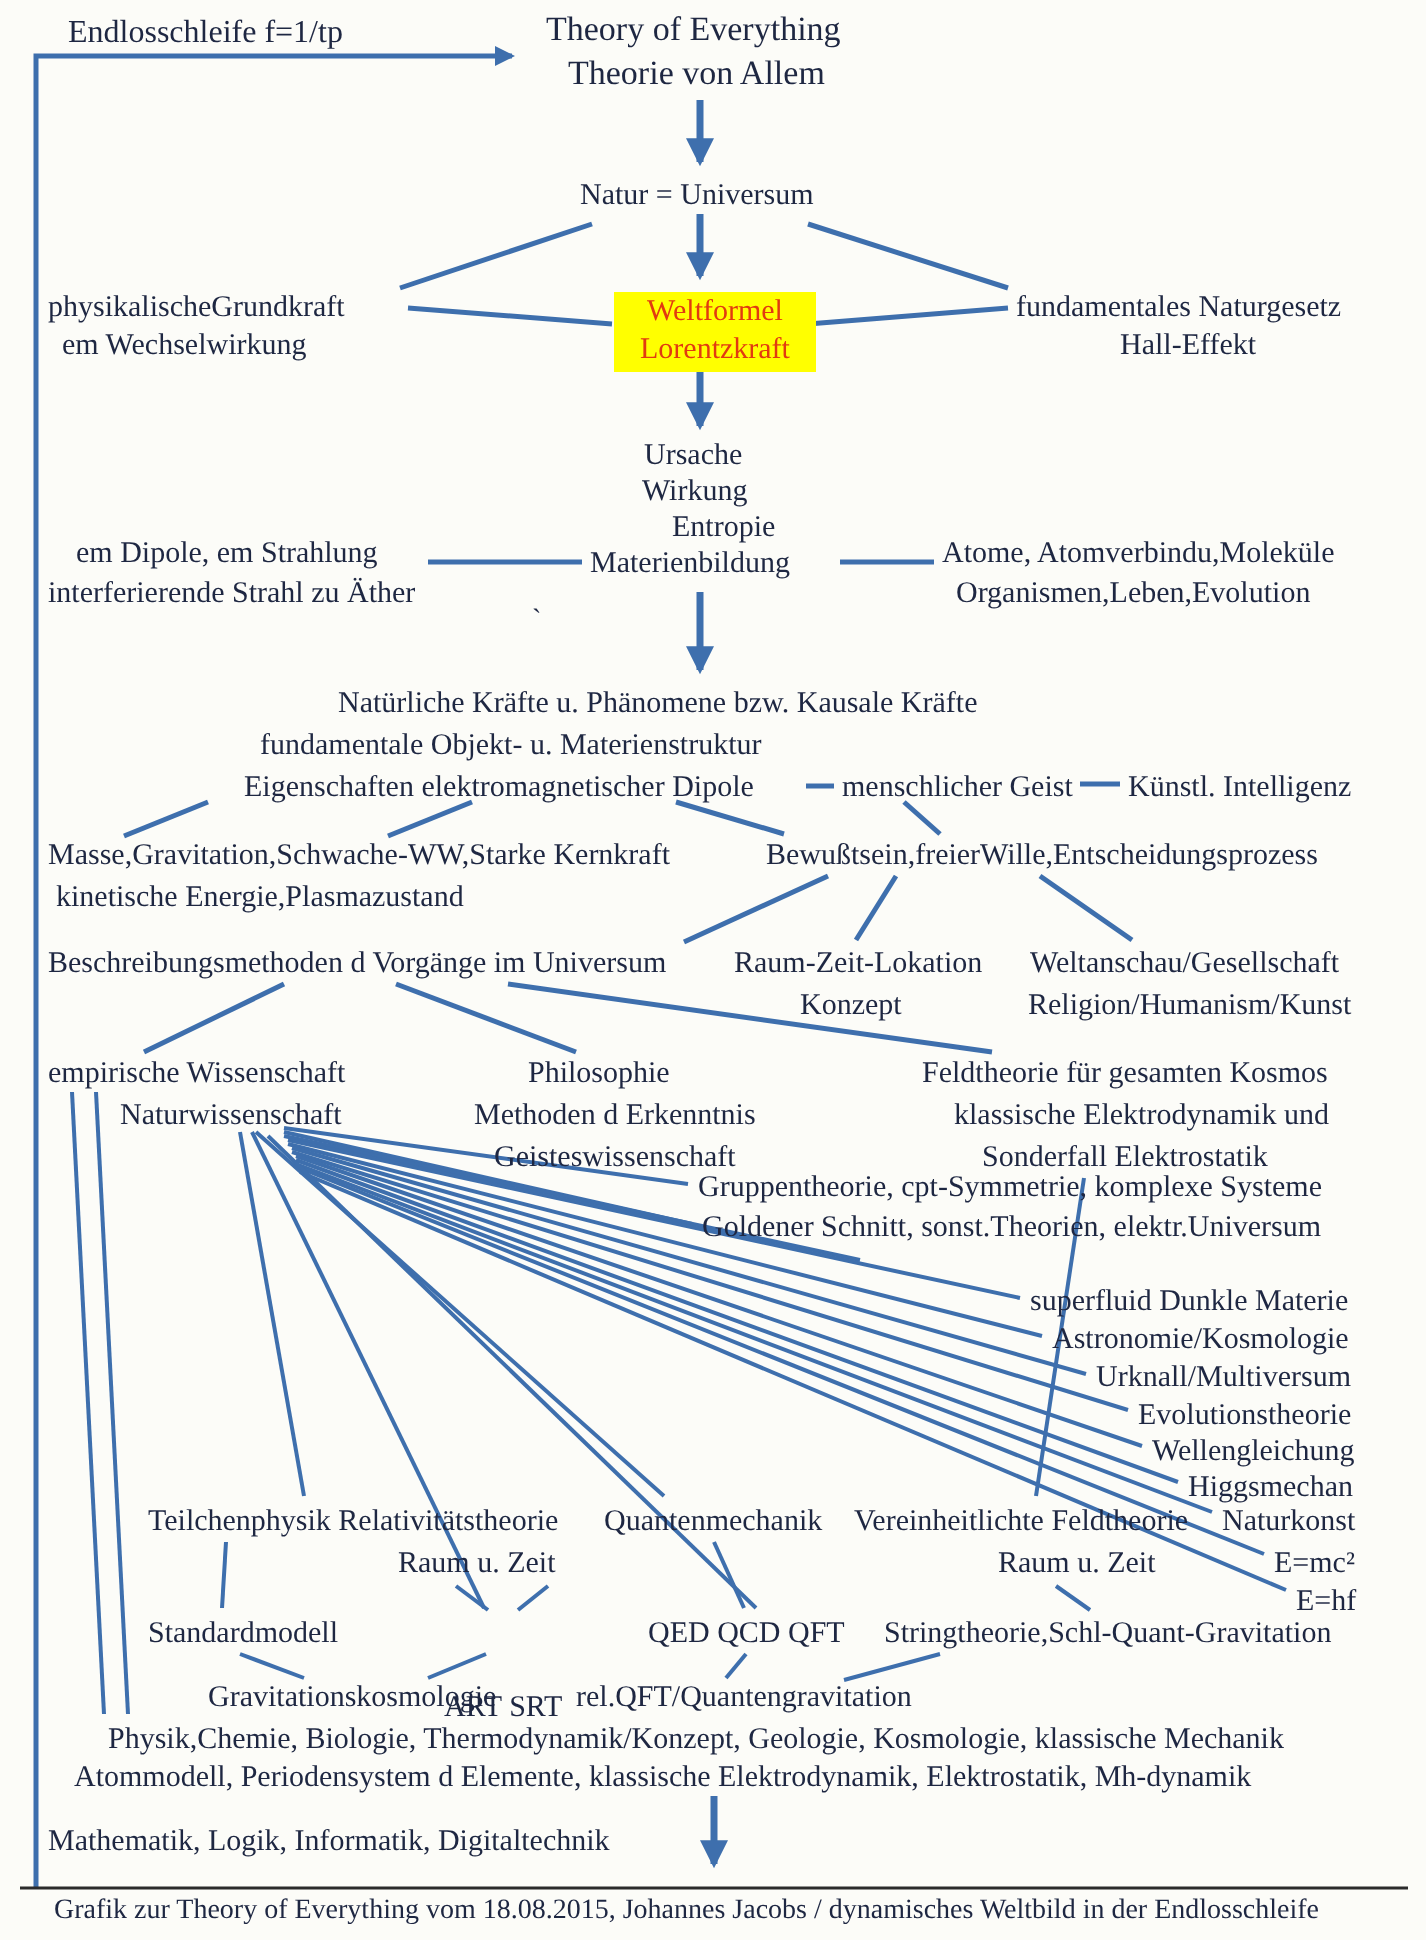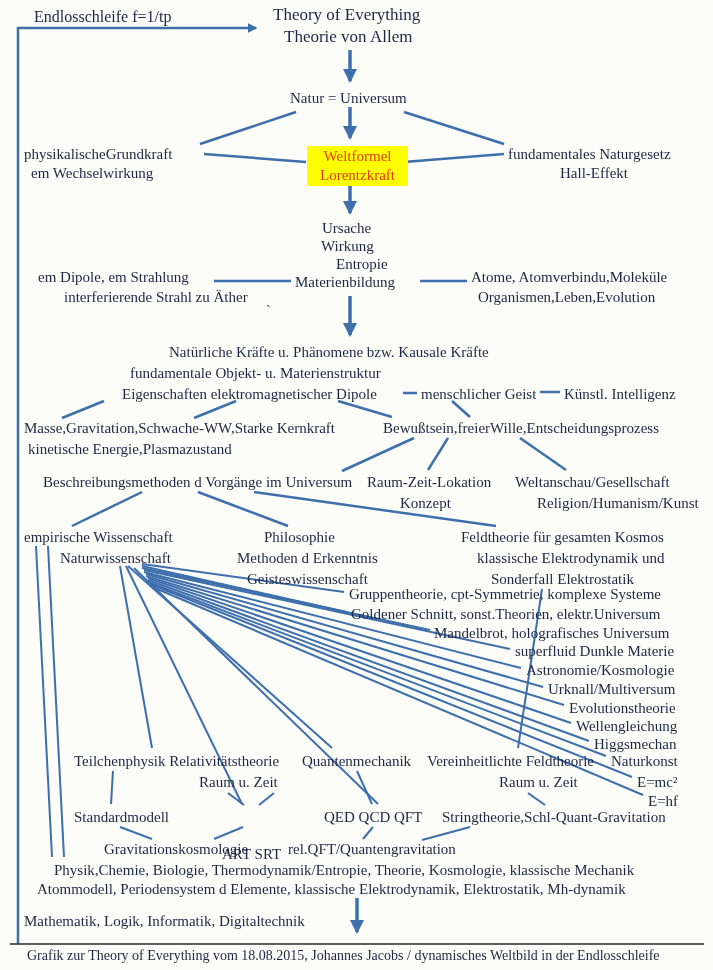--- a/index.html
+++ b/index.html
@@ -100,65 +100,64 @@
       <div>Weltformel</div>
       <div>Lorentzkraft</div>
     </div>
     <div class="node" style="left: 508px; top: 145px;">fundamentales Naturgesetz</div>
     <div class="node" style="left: 560px; top: 164px;">Hall-Effekt</div>
     <div class="node" style="left: 322px; top: 219px;">Ursache</div>
     <div class="node" style="left: 321px; top: 237px;">Wirkung</div>
     <div class="node" style="left: 336px; top: 255px;">Entropie</div>
     <div class="node" style="left: 295px; top: 273px;">Materienbildung</div>
     <div class="node" style="left: 38px; top: 268px;">em Dipole, em Strahlung</div>
-    <div class="node" style="left: 24px; top: 288px; margin-left: 40px;">interferierende Strahl zu Äther</div>
+    <div class="node" style="left: 24px; top: 288px;">interferierende Strahl zu Äther</div>
     <div class="node" style="left: 471px; top: 268px;">Atome, Atomverbindu,Moleküle</div>
     <div class="node" style="left: 478px; top: 288px;">Organismen,Leben,Evolution</div>
     <div class="node" style="left: 266px; top: 303px; font-size: 14px;">ˋ</div>
     <div class="node" style="left: 169px; top: 343px;">Natürliche Kräfte u. Phänomene bzw. Kausale Kräfte</div>
     <div class="node" style="left: 130px; top: 364px;">fundamentale Objekt- u. Materienstruktur</div>
     <div class="node" style="left: 122px; top: 385px;">Eigenschaften elektromagnetischer Dipole</div>
     <div class="node" style="left: 421px; top: 385px; text-align: center;">menschlicher Geist</div>
     <div class="node" style="left: 564px; top: 385px;">Künstl. Intelligenz</div>
     <div class="node" style="left: 24px; top: 419px;">Masse,Gravitation,Schwache-WW,Starke Kernkraft</div>
     <div class="node" style="left: 28px; top: 440px;">kinetische Energie,Plasmazustand</div>
     <div class="node" style="left: 383px; top: 419px;">Bewußtsein,freierWille,Entscheidungsprozess</div>
-    <div class="node" style="left: 24px; top: 473px; margin-left: 19px;">Beschreibungsmethoden d Vorgänge im Universum</div>
+    <div class="node" style="left: 24px; top: 473px;">Beschreibungsmethoden d Vorgänge im Universum</div>
     <div class="node" style="left: 367px; top: 473px;">Raum-Zeit-Lokation</div>
     <div class="node" style="left: 400px; top: 494px;">Konzept</div>
     <div class="node" style="left: 515px; top: 473px;">Weltanschau/Gesellschaft</div>
-    <div class="node" style="left: 537px; top: 494px;">Religion/Humanism/Kunst</div>
+    <div class="node" style="left: 514px; top: 494px;">Religion/Humanism/Kunst</div>
     <div class="node" style="left: 24px; top: 528px;">empirische Wissenschaft</div>
     <div class="node" style="left: 60px; top: 549px;">Naturwissenschaft</div>
     <div class="node" style="left: 264px; top: 528px;">Philosophie</div>
     <div class="node" style="left: 237px; top: 549px;">Methoden d Erkenntnis</div>
     <div class="node" style="left: 247px; top: 570px;">Geisteswissenschaft</div>
     <div class="node" style="left: 477px; top: 549px;">klassische Elektrodynamik und</div>
     <div class="node" style="left: 461px; top: 528px;">Feldtheorie für gesamten Kosmos</div>
     <div class="node" style="left: 491px; top: 570px;">Sonderfall  Elektrostatik</div>
     <div class="node" style="left: 349px; top: 585px;">Gruppentheorie, cpt-Symmetrie, komplexe Systeme</div>
     <div class="node" style="left: 351px; top: 605px;">Goldener Schnitt, sonst.Theorien, elektr.Universum</div>
-    <div class="node" style="left: 434px; top: 624px;">Mandelbrot, holografisches Universum</div>
     <div class="node" style="left: 515px; top: 642px;">superfluid Dunkle Materie</div>
     <div class="node" style="left: 526px; top: 661px;">Astronomie/Kosmologie</div>
     <div class="node" style="left: 548px; top: 680px;">Urknall/Multiversum</div>
     <div class="node" style="left: 569px; top: 699px;">Evolutionstheorie</div>
     <div class="node" style="left: 576px; top: 717px;">Wellengleichung</div>
     <div class="node" style="left: 594px; top: 735px;">Higgsmechan</div>
     <div class="node" style="left: 74px; top: 752px;">Teilchenphysik Relativitätstheorie</div>
     <div class="node" style="left: 302px; top: 752px;">Quantenmechanik</div>
     <div class="node" style="left: 427px; top: 752px;">Vereinheitlichte Feldtheorie</div>
     <div class="node" style="left: 611px; top: 752px;">Naturkonst</div>
     <div class="node" style="left: 199px; top: 773px;">Raum u. Zeit</div>
     <div class="node" style="left: 499px; top: 773px;">Raum u. Zeit</div>
     <div class="node" style="left: 637px; top: 773px;">E=mc²</div>
     <div class="node" style="left: 648px; top: 792px;">E=hf</div>
     <div class="node" style="left: 74px; top: 808px;">Standardmodell</div>
     <div class="node" style="left: 222px; top: 808px; margin-top: 37px;">ART SRT</div>
     <div class="node" style="left: 324px; top: 808px;">QED QCD QFT</div>
     <div class="node" style="left: 442px; top: 808px;">Stringtheorie,Schl-Quant-Gravitation</div>
     <div class="node" style="left: 104px; top: 840px;">Gravitationskosmologie</div>
     <div class="node" style="left: 288px; top: 840px;">rel.QFT/Quantengravitation</div>
-    <div class="node" style="left: 54px; top: 861px;">Physik,Chemie, Biologie, Thermodynamik/Entropie, Theorie, Kosmologie, klassische Mechanik</div>
+    <div class="node" style="left: 54px; top: 861px;">Physik,Chemie, Biologie, Thermodynamik/Konzept, Geologie, Kosmologie, klassische Mechanik</div>
     <div class="node" style="left: 37px; top: 880px;">Atommodell, Periodensystem d Elemente, klassische Elektrodynamik, Elektrostatik, Mh-dynamik</div>
     <div class="node" style="left: 24px; top: 912px;">Mathematik, Logik, Informatik, Digitaltechnik</div>
     <div class="node caption" style="left: 27px; top: 948px;">Grafik zur Theory of Everything vom 18.08.2015, Johannes Jacobs / dynamisches Weltbild in der Endlosschleife</div>
   </div>
 
 </body></html>

